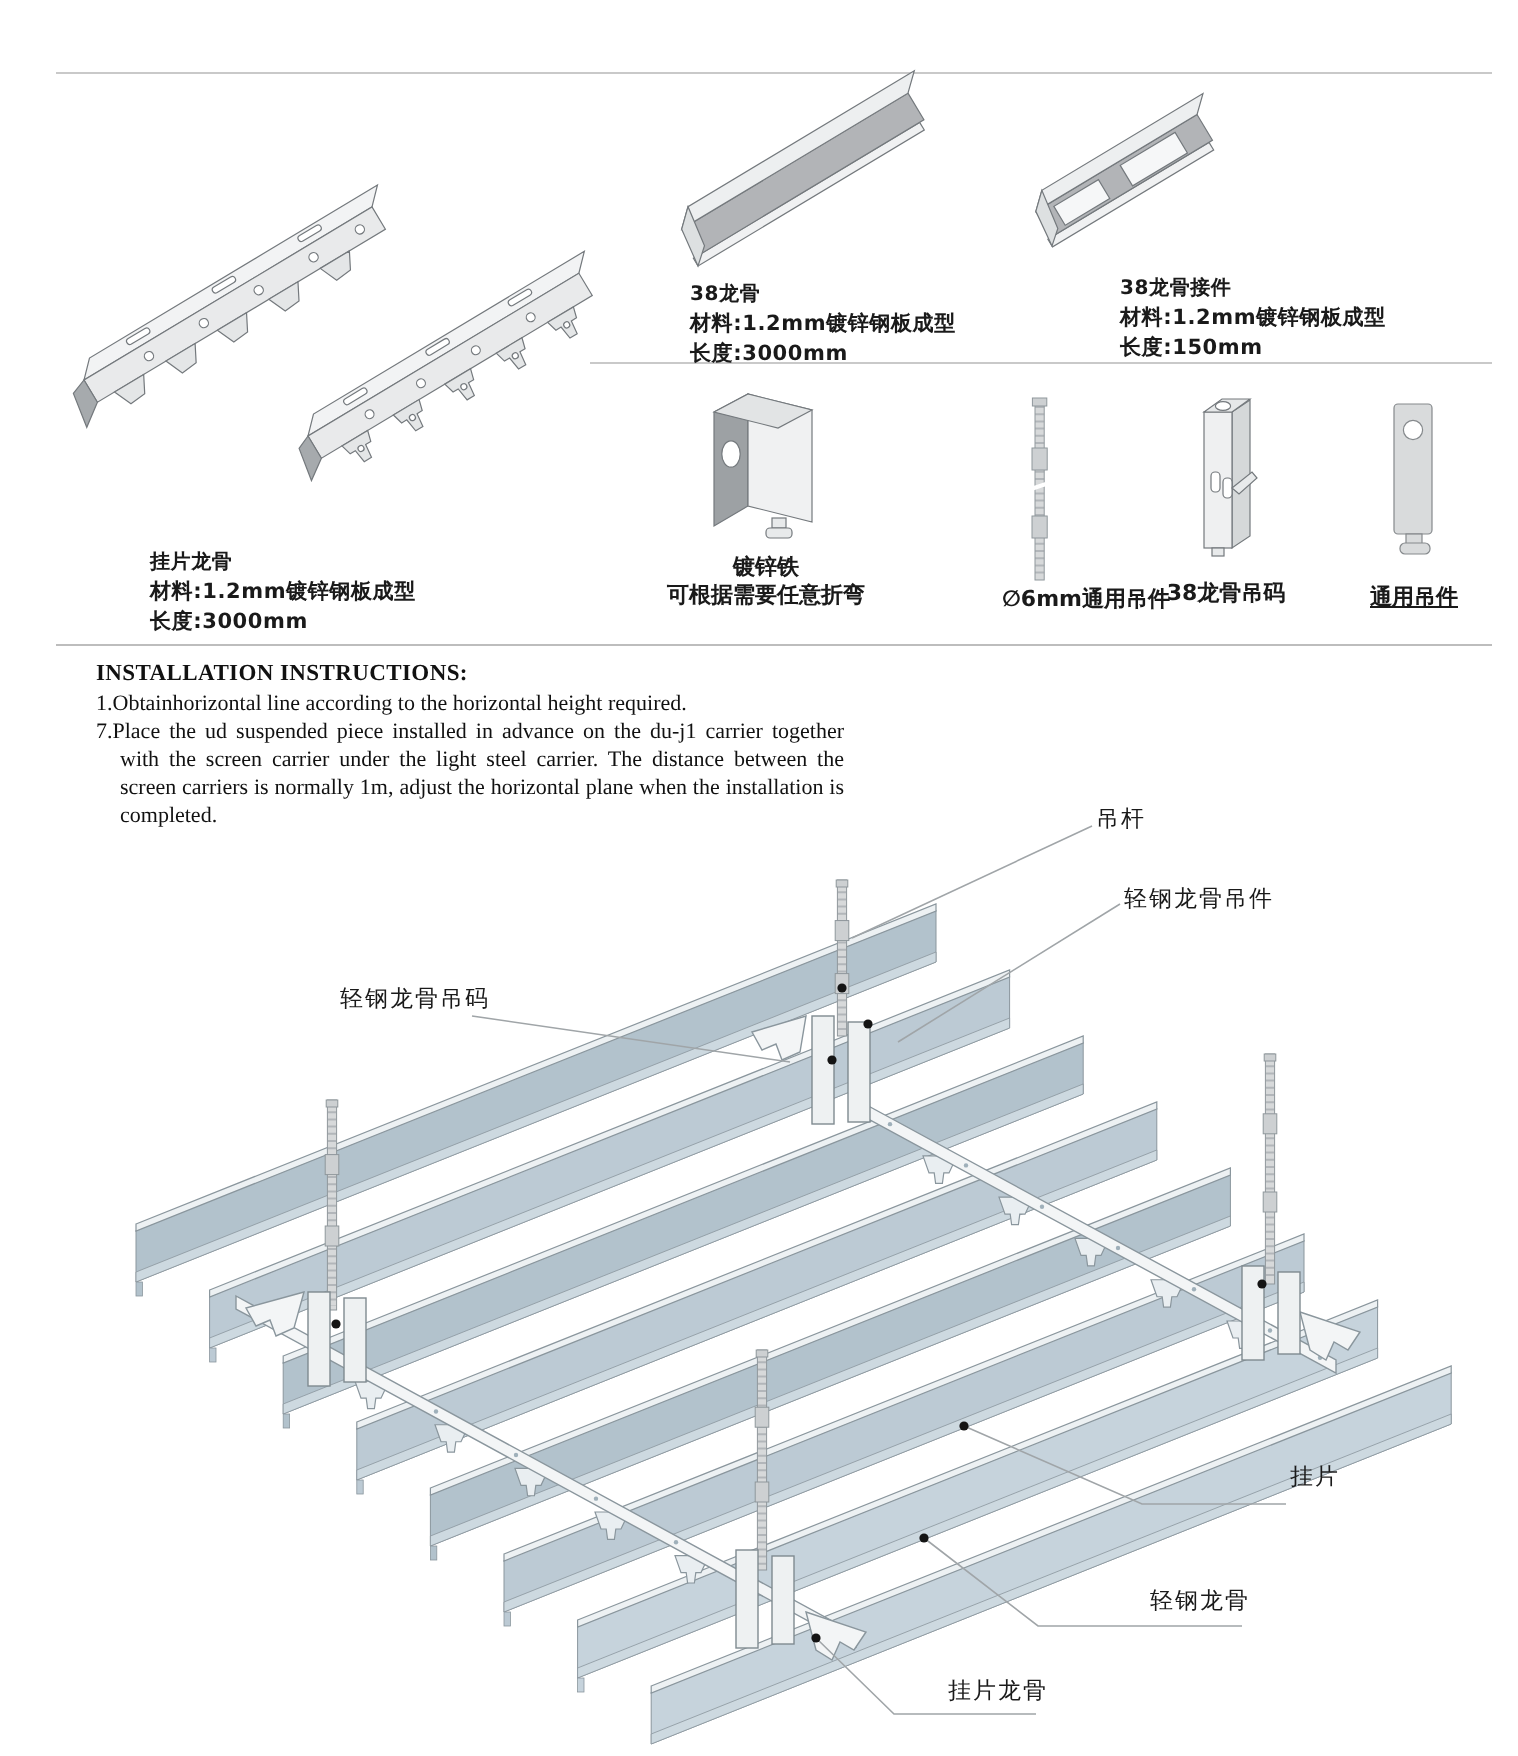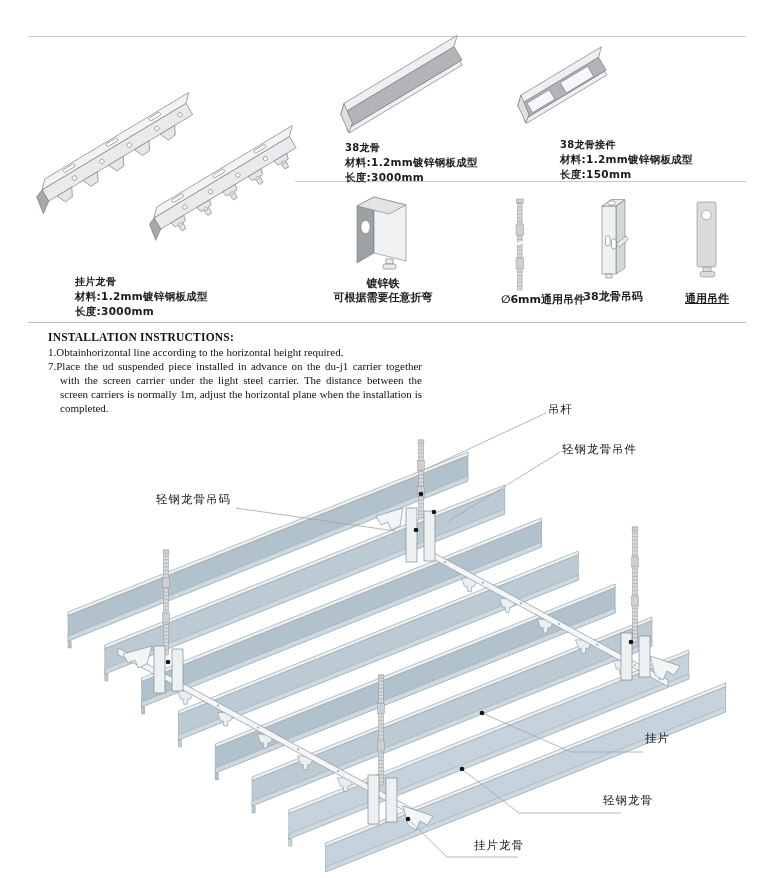--- a/index.html
+++ b/index.html
@@ -258,18 +258,18 @@
       <circle cx="408" cy="429" r="2.3" fill="#141414"></circle>
       <circle cx="416" cy="140" r="2.3" fill="#141414"></circle>
       <circle cx="434" cy="122" r="2.3" fill="#141414"></circle>
       <circle cx="421" cy="104" r="2.3" fill="#141414"></circle>
       <circle cx="168" cy="272" r="2.3" fill="#141414"></circle>
       <circle cx="631" cy="252" r="2.3" fill="#141414"></circle>
     </svg>
 
   <div class="dlabel" style="left:548px;top:402px;">吊杆</div>
   <div class="dlabel" style="left:562px;top:442px;">轻钢龙骨吊件</div>
-  <div class="dlabel" style="left:156px;top:492px;">轻钢龙骨吊码</div>
+  <div class="dlabel" style="left:170px;top:492px;">轻钢龙骨吊码</div>
   <div class="dlabel" style="left:645px;top:731px;">挂片</div>
-  <div class="dlabel" style="left:575px;top:793px;margin-left:28px;">轻钢龙骨</div>
+  <div class="dlabel" style="left:575px;top:793px;">轻钢龙骨</div>
   <div class="dlabel" style="left:474px;top:838px;">挂片龙骨</div>
 
 </div>
 
 </body></html>

